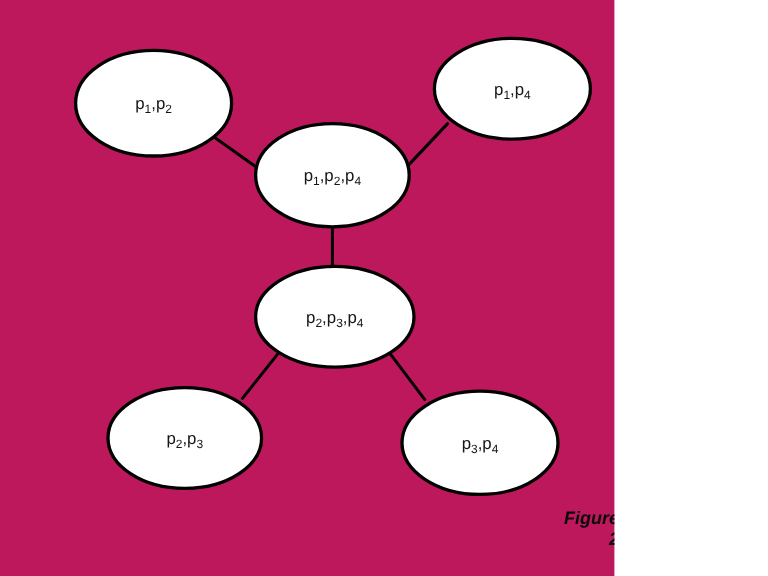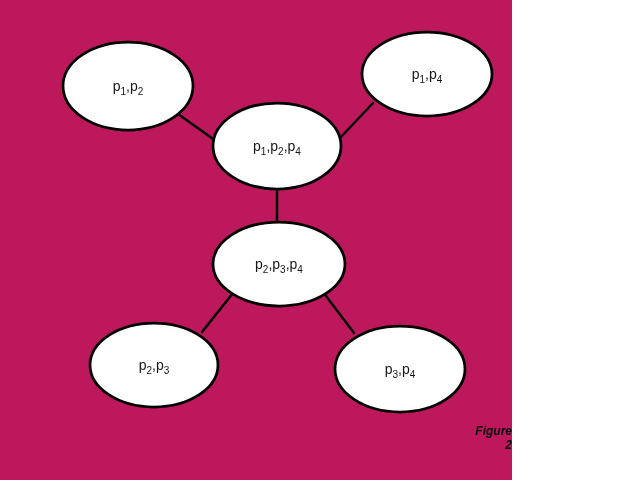--- a/index.html
+++ b/index.html
@@ -22,21 +22,21 @@
     top: 0;
   }
   #diagram text {
     font-family: "Liberation Sans", sans-serif;
     fill: #161616;
   }
   .caption {
     position: absolute;
     left: 470px;
     top: 424px;
-    font-size: 12px;
+    font-size: 15px;
     font-weight: bold;
     font-style: italic;
     color: #0a0a0a;
     letter-spacing: 0px;
   }
 </style>
 </head>
 <body>
 
 <div class="page">

